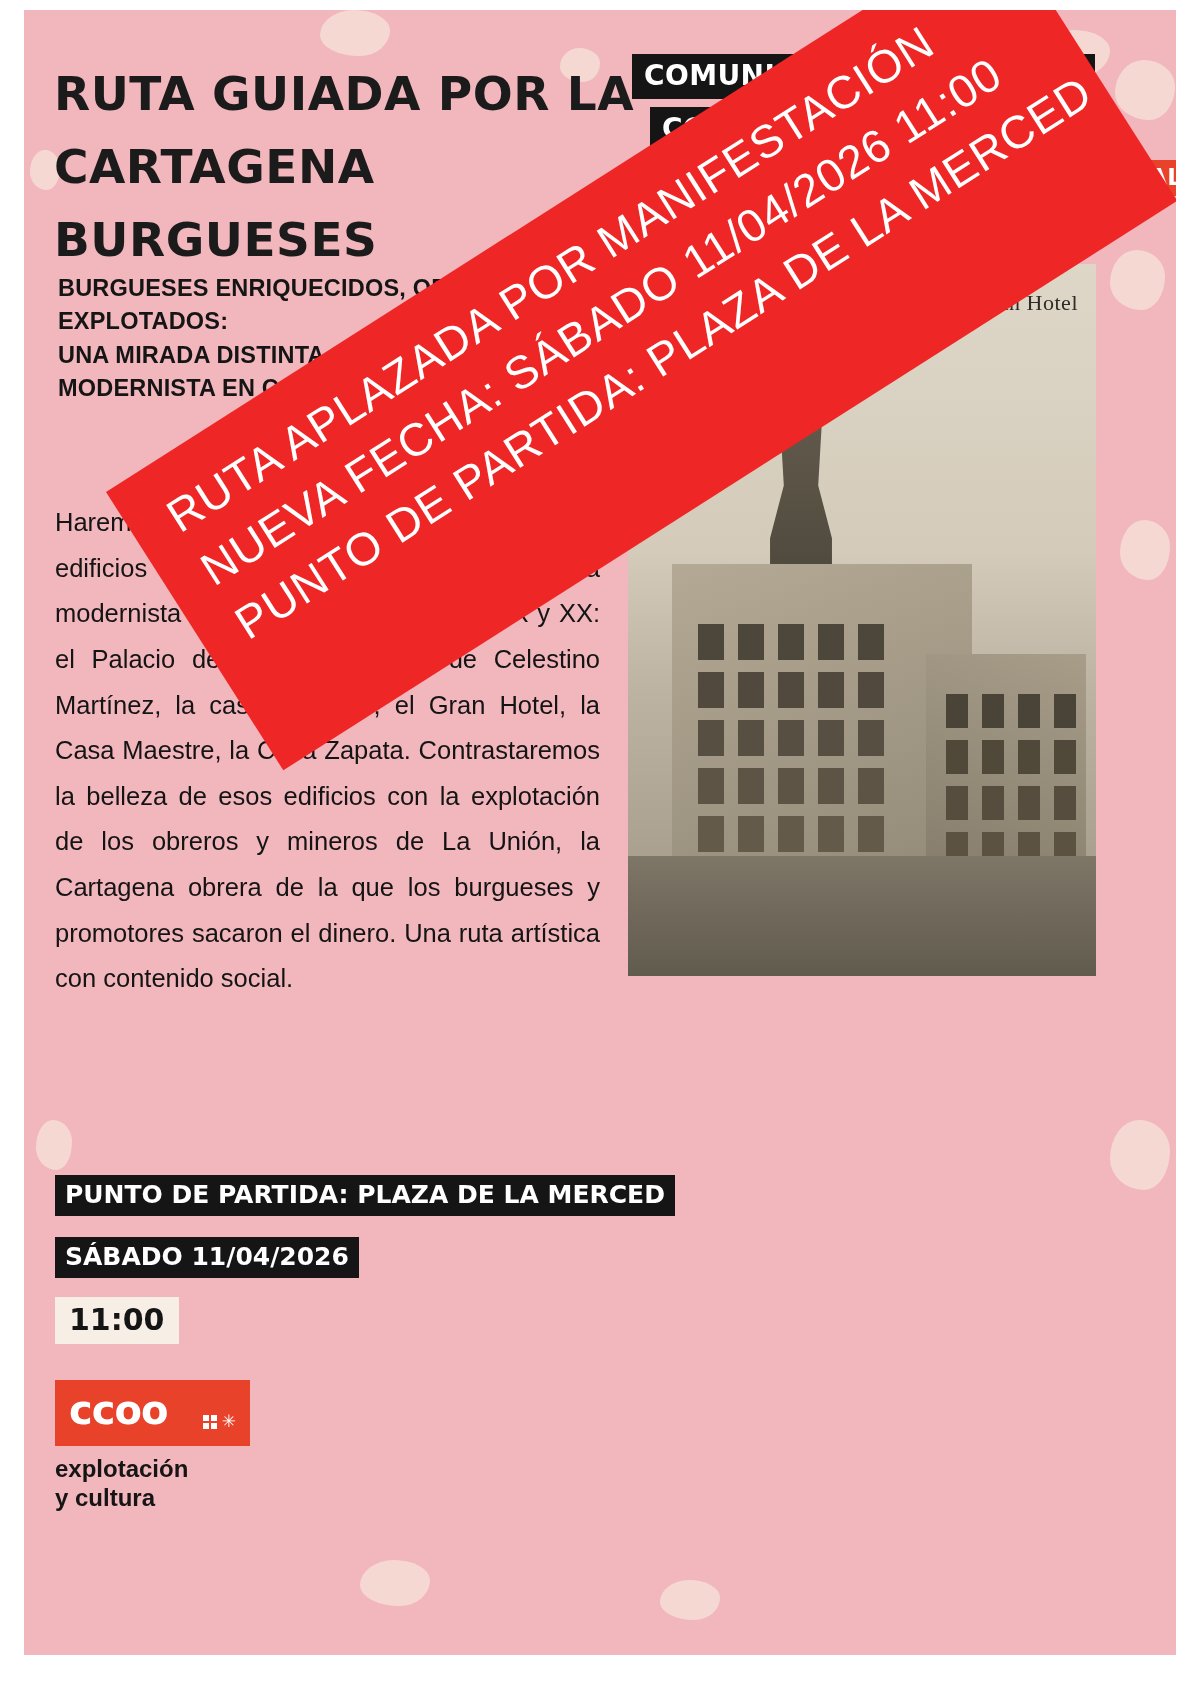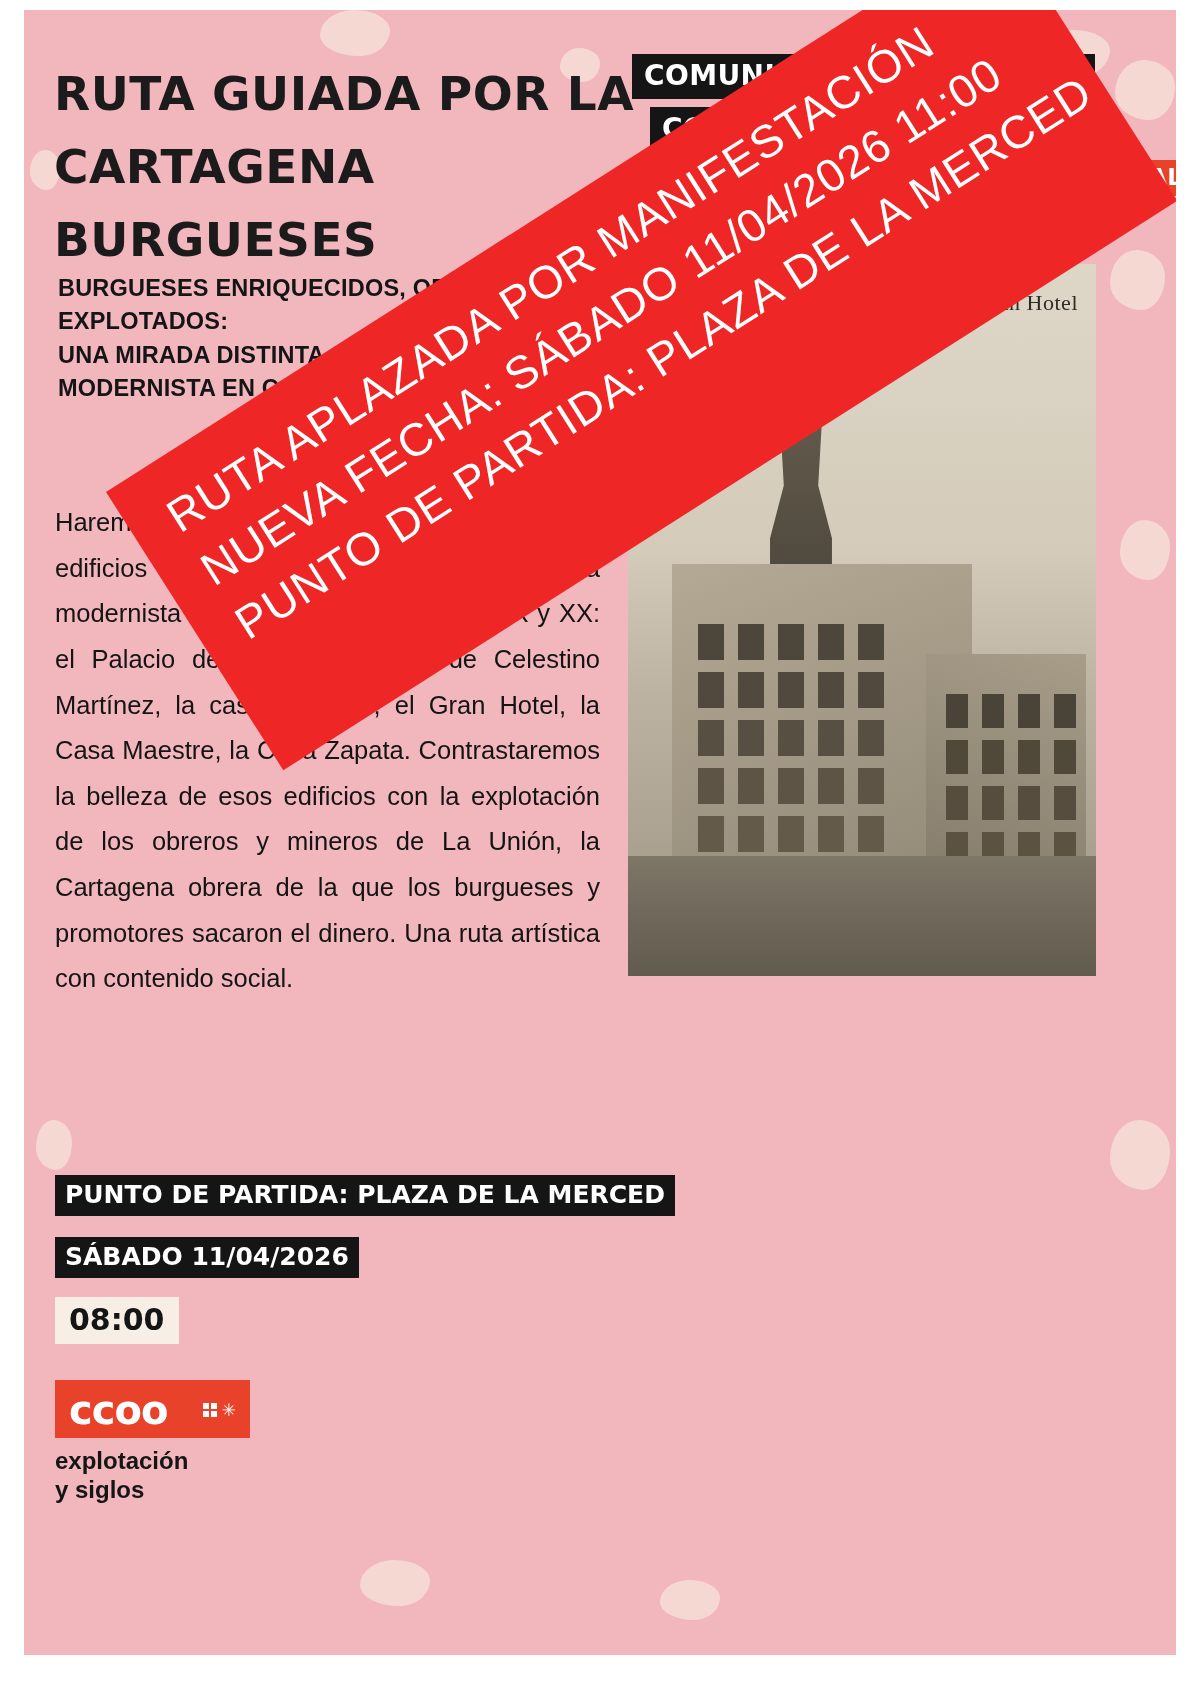--- a/index.html
+++ b/index.html
@@ -149,23 +149,23 @@
 
   
   .logo-wrap {
     position: absolute;
     left: 55px;
     top: 1380px;
     width: 225px;
   }
   .logo-mark {
     background: #e8422a;
-    padding: 10px 14px 8px 14px;
+    padding: 10px 14px 16px 14px;
     display: flex;
-    align-items: center;
+    align-items: flex-end;
     justify-content: space-between;
     width: 195px;
     box-sizing: border-box;
   }
   .logo-mark .ccoo-text {
     color: #ffffff;
     font-family: "DejaVu Sans", sans-serif;
     font-weight: bold;
     font-size: 40px;
     letter-spacing: -1px;
@@ -388,38 +388,38 @@
     <div class="brand-sub">RUTAS GUIADAS CON CONTENIDO SOCIAL</div>
   </div>
 
   <div class="subtitle" style="white-space:pre-line;">BURGUESES ENRIQUECIDOS, OBREROS EXPLOTADOS:
 UNA MIRADA DISTINTA A LA ARQUITECTURA MODERNISTA EN CARTAGENA</div>
 
   <div class="body-text">Haremos una ruta urbana guiada por los edificios emblemáticos de la arquitectura modernista cartagenera de los siglos XIX y XX: el Palacio de Aguirre, la casa de Celestino Martínez, la casa Pedreño, el Gran Hotel, la Casa Maestre, la Casa Zapata. Contrastaremos la belleza de esos edificios con la explotación de los obreros y mineros de La Unión, la Cartagena obrera de la que los burgueses y promotores sacaron el dinero. Una ruta artística con contenido social.</div>
 
   <div class="meet-label">PUNTO DE PARTIDA: PLAZA DE LA MERCED</div>
   <div class="meet-date">SÁBADO 11/04/2026</div>
-  <div class="meet-time">08:00</div>
+  <div class="meet-time">11:00</div>
 
   <div class="logo-wrap">
     <div class="logo-mark">
       <span class="ccoo-text">ccoo</span>
       <span class="ccoo-glyph">
         <span class="bars">
             <i></i>
             <i></i>
             <i></i>
             <i></i>
           </span>
         <span class="star">✳</span>
       </span>
     </div>
     <div class="logo-caption">
       <div>explotación</div>
-      <div>y siglos</div>
+      <div>y cultura</div>
     </div>
   </div>
 
   <div class="photo photo-hotel">
     <div class="hotel-sky"></div>
     <div class="hotel-spire"></div>
     <div class="hotel-tower"></div>
     <div class="hotel-building">
       <div class="win-grid" style="left:26px;top:60px;grid-template-columns:repeat(5,26px);grid-template-rows:repeat(5,36px);">
         <i style="background:#4c463b;display:block;"></i>

